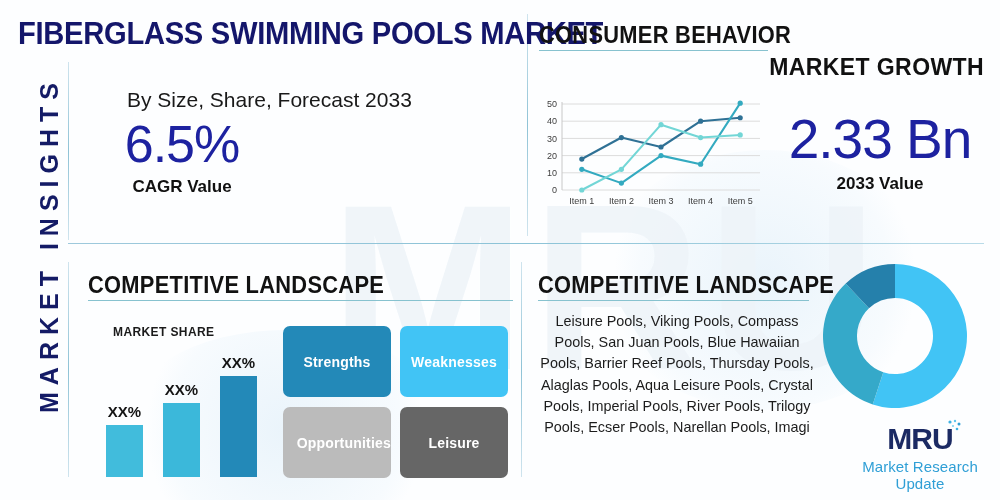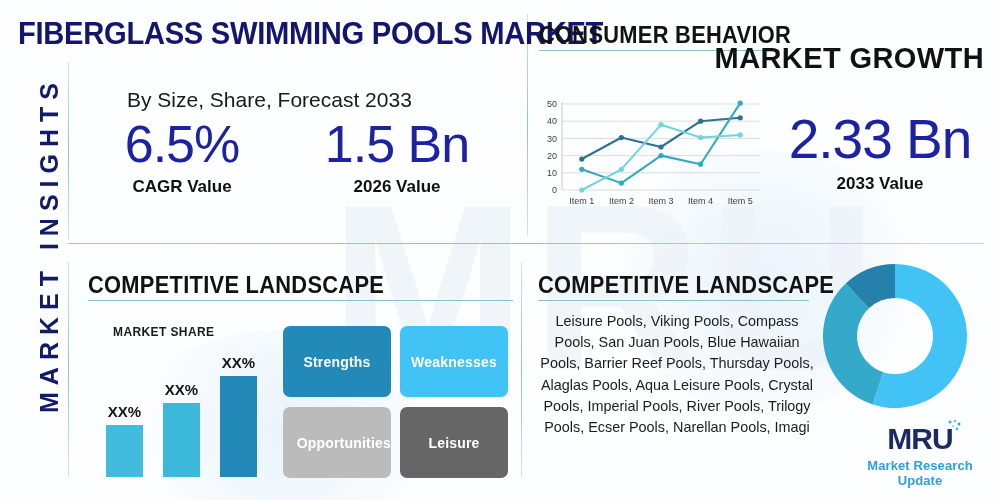--- a/index.html
+++ b/index.html
@@ -85,22 +85,22 @@
     letter-spacing:.3px; white-space:nowrap;
     font-family:"Liberation Sans Narrow","Liberation Sans",sans-serif;
     transform:scaleX(.95); transform-origin:left center;
   }
   .sec-rule { position:absolute; height:1px; background:#87c2cf; }
 
   .cb-head  { left:539px; top:22px; }
   .cb-rule  { left:539px; top:50px; width:229px; }
 
   .mg-head {
-    position:absolute; right:16px; top:42px;
-    font-size:29px; font-weight:bold; color:#111;
+    position:absolute; right:16px; top:54px;
+    font-size:23px; font-weight:bold; color:#111;
     letter-spacing:.4px; white-space:nowrap;
     font-family:"Liberation Sans Narrow","Liberation Sans",sans-serif;
   }
   .kpi-2033 { left:770px; top:112px; width:220px; }
   .kpi-2033 .big { font-size:55px; }
 
   
   .linechart { position:absolute; left:538px; top:98px; width:226px; height:118px; }
   .linechart svg { display:block; }
   .tick { font-size:9px; fill:#3d3d3d; font-family:"Liberation Sans",sans-serif; }
@@ -150,21 +150,21 @@
   .donut { position:absolute; left:822px; top:263px; width:146px; height:146px; }
 
   
   .logo { position:absolute; left:855px; top:424px; width:130px; text-align:center; }
   .logo .mark {
     font-size:30px; font-weight:bold; color:#1b2a63; letter-spacing:-1px;
     line-height:1; position:relative; display:inline-block;
   }
   .logo .dots { position:absolute; right:-9px; top:-5px; }
   .logo .tag {
-    font-size:13px; font-weight:bold; color:#2f9fd6; margin-top:4px; letter-spacing:.1px;
+    font-size:15px; font-weight:normal; color:#2f9fd6; margin-top:4px; letter-spacing:.1px;
   }
 </style>
 </head>
 <body>
 
 <div class="canvas">
 
   <div class="wm-blob wm1"></div>
   <div class="wm-blob wm2"></div>
   <div class="watermark">MRU</div>
@@ -178,24 +178,20 @@
   <div class="h-div"></div>
 
   <div class="main-title">FIBERGLASS SWIMMING POOLS MARKET</div>
   <div class="subtitle">By Size, Share, Forecast 2033</div>
 
   <div class="kpi kpi-cagr">
     <div class="big">6.5%</div>
     <div class="cap">CAGR Value</div>
   </div>
 
-  <div class="kpi kpi-2026">
-    <div class="big">1.5 Bn</div>
-    <div class="cap">2026 Value</div>
-  </div>
 
   <div class="sec-head cb-head">CONSUMER BEHAVIOR</div>
   <div class="sec-rule cb-rule"></div>
 
   <div class="mg-head">MARKET GROWTH</div>
 
   <div class="kpi kpi-2033">
     <div class="big">2.33 Bn</div>
     <div class="cap">2033 Value</div>
   </div>

